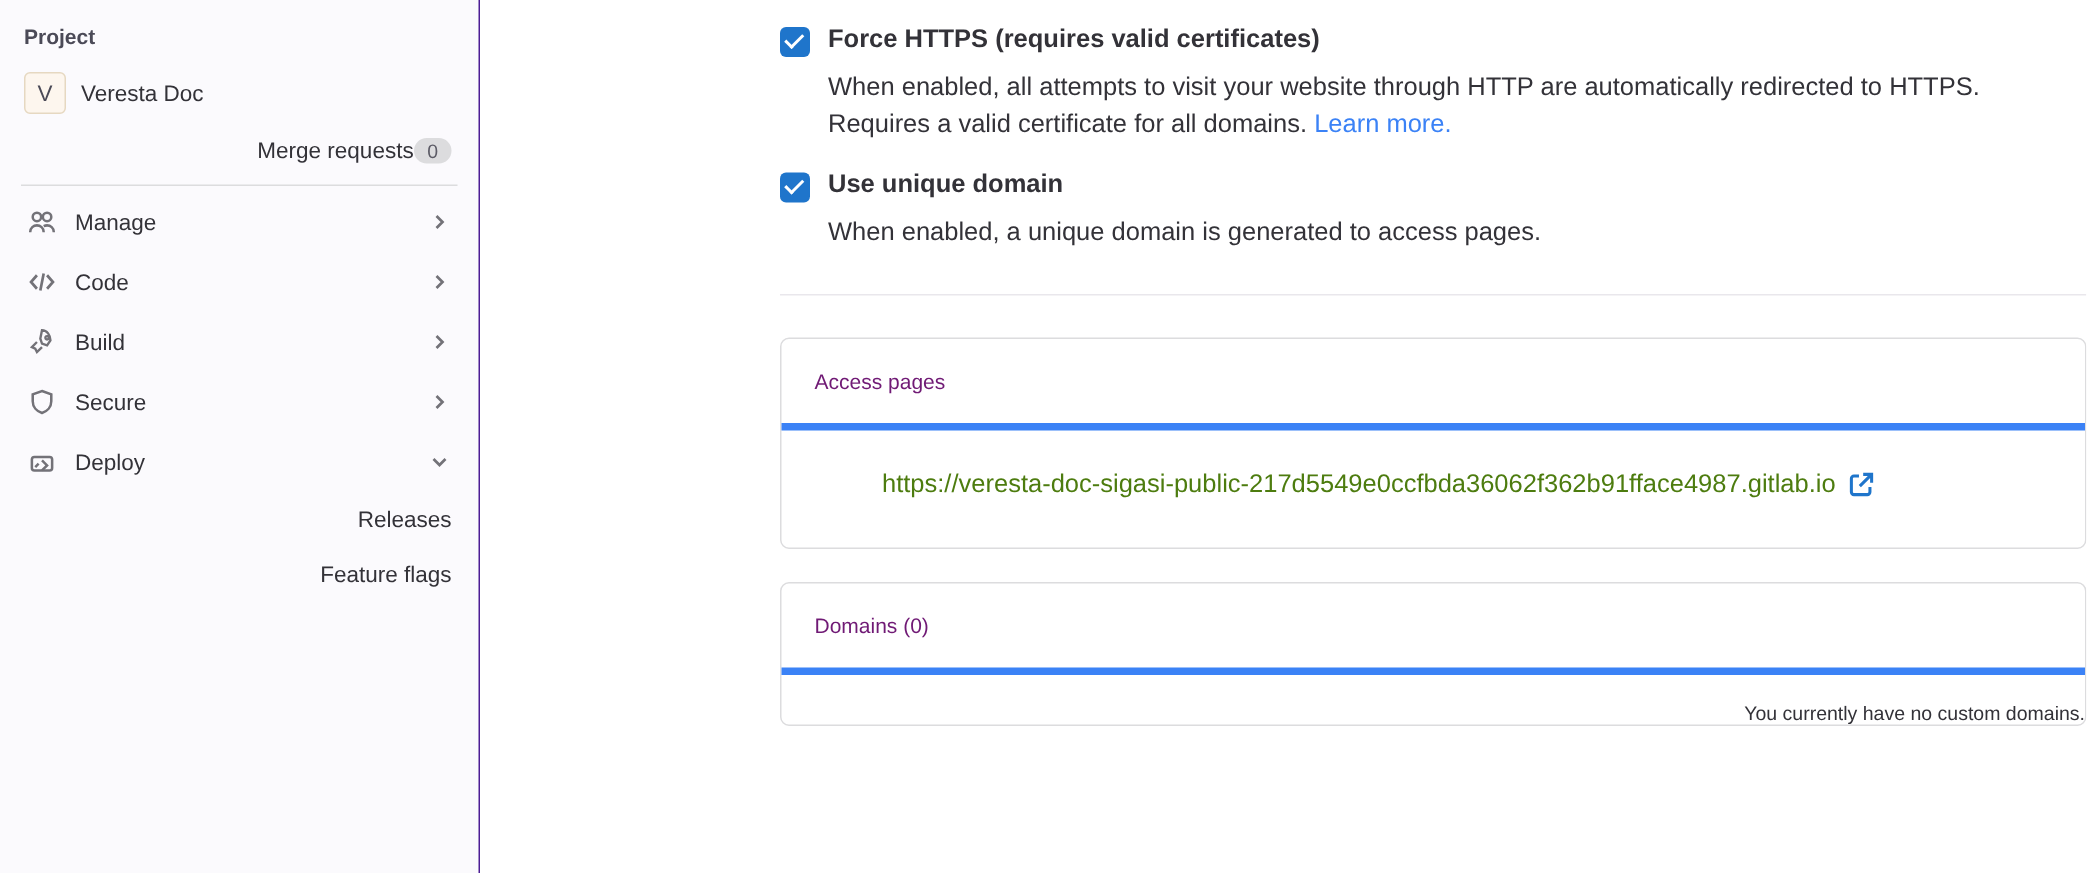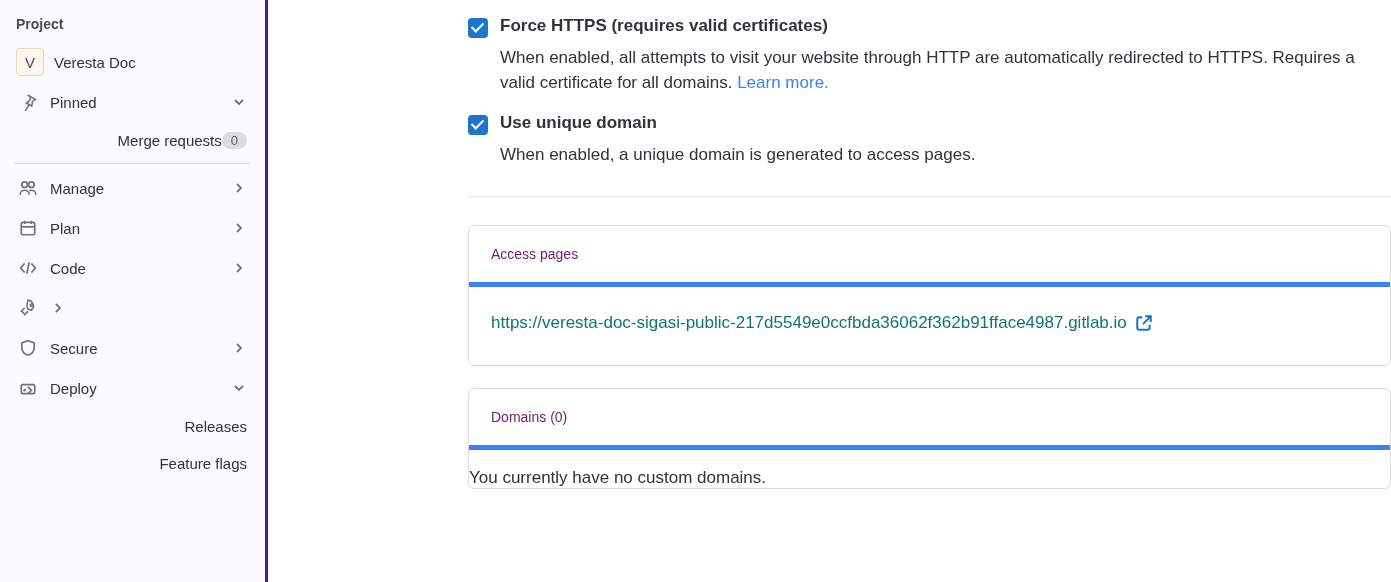--- a/index.html
+++ b/index.html
@@ -8,23 +8,23 @@
       background: #fff;
       color: #333238;
       display: flex;
       width: 1391px;
       height: 582px;
       overflow: hidden;
     }
 
     
     .sidebar {
-      width: 268px;
+      width: 320px;
       background: #fbfafd;
-      border-right: 3px solid #4c1d95;
+      border-right: 1px solid #4c1d95;
       padding: 12px 8px 8px 8px;
       font-size: 15px;
       flex: 0 0 auto;
       overflow-y: auto;
     }
     .sidebar-heading {
       font-size: 14px;
       font-weight: 700;
       color: #4b4a57;
       padding: 4px 8px 10px 8px;
@@ -151,56 +151,43 @@
     }
     .panel-head {
       padding: 20px 22px;
       font-size: 14px; color: #701a75;
       border-bottom: 5px solid #3b82f6;
     }
     .panel-body {
       padding: 26px 22px 32px 22px;
     }
     .url-link {
-      color: #0f766e; font-size: 17px;
+      color: #4d7c0f; font-size: 17px;
       text-decoration: none;
-      display: inline-flex; align-items: center; gap: 8px;
+      display: inline-flex; align-items: center; gap: 8px; margin-left: 45px;
     }
     .ext-icon { width: 18px; height: 18px; color: #1f75cb; }
     .domains-empty {
-      text-align: left; color: #333238; font-size: 17px;
+      text-align: right; color: #333238; font-size: 13px;
       padding: 18px 0 0 0;
     }
 
     svg { display: block; }
   </style>
 </head>
 <body>
 
 <nav class="sidebar">
   <div class="sidebar-heading">Project</div>
 
   <div class="project-select">
     <div class="avatar-tile">V</div>
     <span>Veresta Doc</span>
   </div>
 
-  <div class="sidebar-item">
-    <span class="icon">
-      <svg viewBox="0 0 16 16" width="17" height="17" fill="none" stroke="currentColor" stroke-width="1.5">
-          <path d="M9 1l6 6-3 1-2 4-2-2-5 5 5-5-2-2 4-2 1-3z" transform="rotate(-15 8 8)"></path>
-        </svg>
-    </span>
-    <span class="label">Pinned</span>
-    <span class="chev">
-      <svg viewBox="0 0 16 16" width="16" height="16" fill="none" stroke="currentColor" stroke-width="1.8">
-          <path d="M4 6l4 4 4-4"></path>
-        </svg>
-    </span>
-  </div>
 
   <div class="sub-item">
     <span class="label">Merge requests</span>
     <span class="badge">0</span>
   </div>
 
   <hr class="sidebar-sep">
 
   <div class="sidebar-item">
     <span class="icon">
@@ -211,34 +198,20 @@
         </svg>
     </span>
     <span class="label">Manage</span>
     <span class="chev">
       <svg viewBox="0 0 16 16" width="16" height="16" fill="none" stroke="currentColor" stroke-width="1.8">
           <path d="M6 4l4 4-4 4"></path>
         </svg>
     </span>
   </div>
 
-  <div class="sidebar-item">
-    <span class="icon">
-      <svg viewBox="0 0 16 16" width="18" height="18" fill="none" stroke="currentColor" stroke-width="1.5">
-          <rect x="2" y="3" width="12" height="11" rx="1.5"></rect>
-          <path d="M2 7h12M5 1.5v3M11 1.5v3"></path>
-        </svg>
-    </span>
-    <span class="label">Plan</span>
-    <span class="chev">
-      <svg viewBox="0 0 16 16" width="16" height="16" fill="none" stroke="currentColor" stroke-width="1.8">
-          <path d="M6 4l4 4-4 4"></path>
-        </svg>
-    </span>
-  </div>
 
   <div class="sidebar-item">
     <span class="icon">
       <svg viewBox="0 0 16 16" width="18" height="18" fill="none" stroke="currentColor" stroke-width="1.6">
           <path d="M5 4L1.5 8 5 12M11 4l3.5 4L11 12M9 3l-2 10"></path>
         </svg>
     </span>
     <span class="label">Code</span>
     <span class="chev">
       <svg viewBox="0 0 16 16" width="16" height="16" fill="none" stroke="currentColor" stroke-width="1.8">
@@ -246,20 +219,21 @@
         </svg>
     </span>
   </div>
 
   <div class="sidebar-item">
     <span class="icon">
       <svg viewBox="0 0 16 16" width="18" height="18" fill="none" stroke="currentColor" stroke-width="1.4">
           <path d="M8 1c3 0 5 3 5 6l-2 3-3-1-1-3 1-5zM5 8l-3 3 2 1 1 2 3-3M10 5.5a1 1 0 110 .01"></path>
         </svg>
     </span>
+    <span class="label">Build</span>
     <span class="chev">
       <svg viewBox="0 0 16 16" width="16" height="16" fill="none" stroke="currentColor" stroke-width="1.8">
           <path d="M6 4l4 4-4 4"></path>
         </svg>
     </span>
   </div>
 
   <div class="sidebar-item">
     <span class="icon">
       <svg viewBox="0 0 16 16" width="18" height="18" fill="none" stroke="currentColor" stroke-width="1.5">

